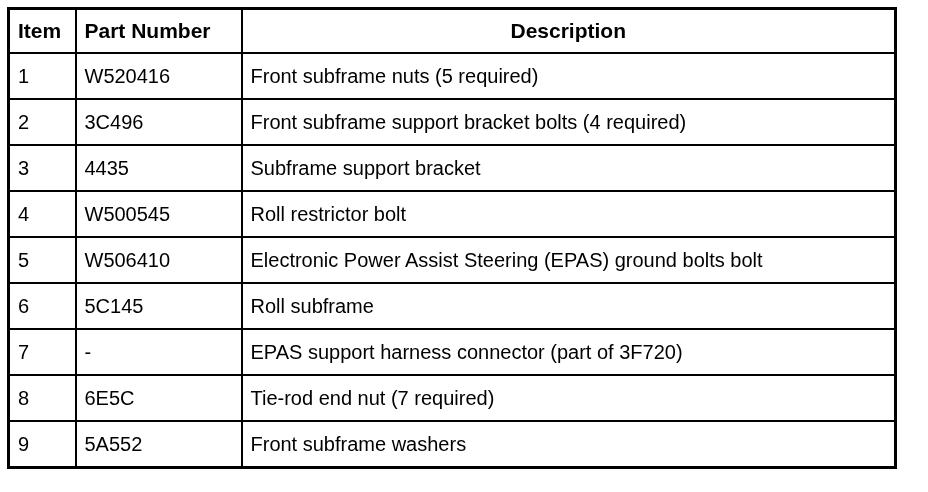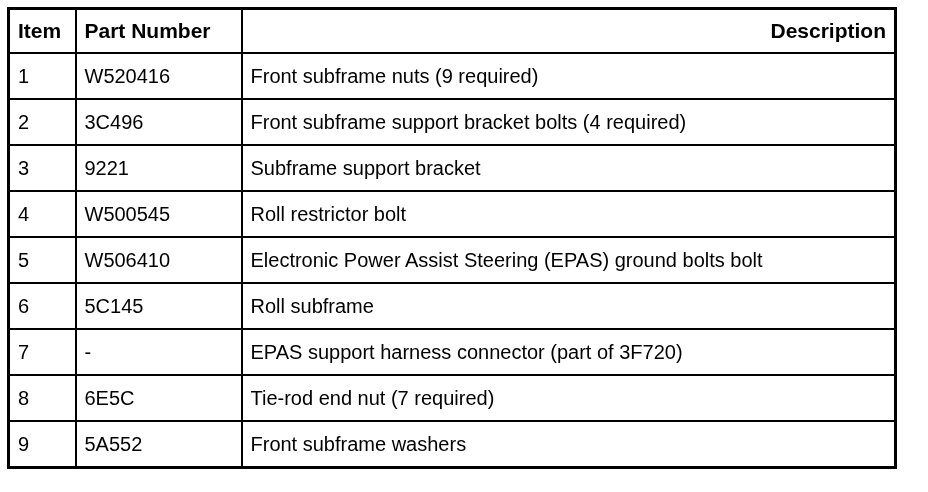--- a/index.html
+++ b/index.html
@@ -49,21 +49,21 @@
     white-space: nowrap;
     overflow: hidden;
     text-align: left;
   }
   table.parts thead th {
     font-weight: bold;
     font-size: 21px;
     height: 42px;
   }
   table.parts thead th.desc-head {
-    text-align: right;
+    text-align: center;
   }
   table.parts tbody td {
     font-weight: normal;
   }
   table.parts tbody tr:last-child td {
     border-bottom: 3px solid #000000;
   }
 </style>
 </head>
 <body>
@@ -80,30 +80,30 @@
         <tr>
           <th class="item-head">Item</th>
           <th class="part-head">Part Number</th>
           <th class="desc-head">Description</th>
         </tr>
       </thead>
       <tbody>
         <tr>
           <td>1</td>
           <td>W520416</td>
-          <td>Front subframe nuts (9 required)</td>
+          <td>Front subframe nuts (5 required)</td>
         </tr>
         <tr>
           <td>2</td>
           <td>3C496</td>
           <td>Front subframe support bracket bolts (4 required)</td>
         </tr>
         <tr>
           <td>3</td>
-          <td>9221</td>
+          <td>4435</td>
           <td>Subframe support bracket</td>
         </tr>
         <tr>
           <td>4</td>
           <td>W500545</td>
           <td>Roll restrictor bolt</td>
         </tr>
         <tr>
           <td>5</td>
           <td>W506410</td>

